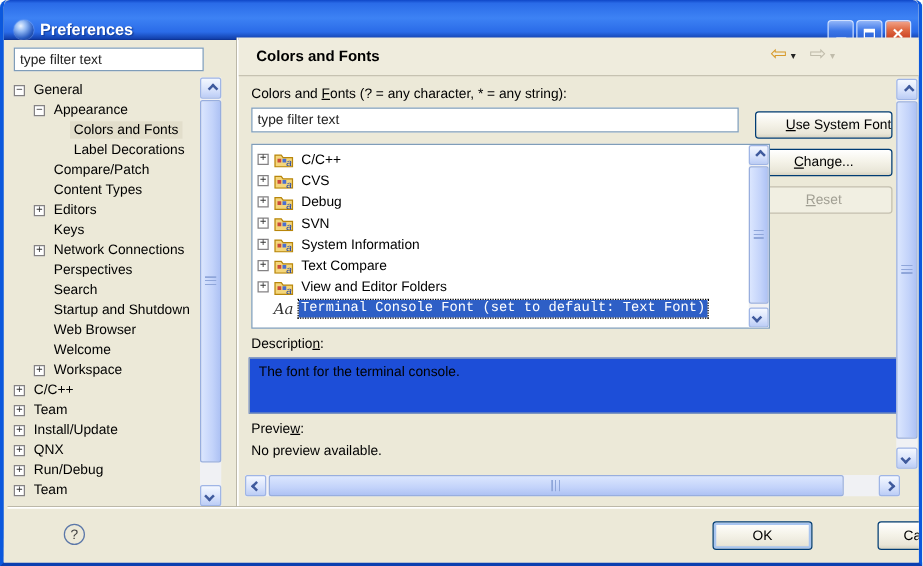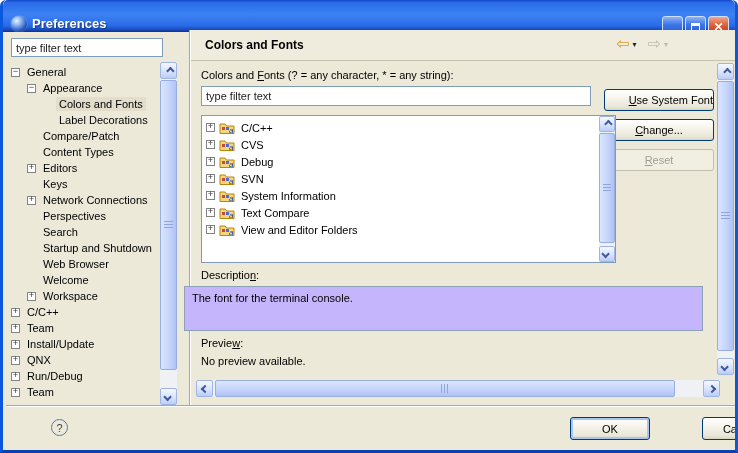--- a/index.html
+++ b/index.html
@@ -80,22 +80,22 @@
   .fontlist { position:absolute; left:198px; top:115px; width:415px; height:148px;
     background:#fff; border:1px solid #7f9db9; overflow:hidden; }
   .frow { height:17px; display:flex; align-items:center; white-space:nowrap; padding-left:4px; }
   .ficon { margin-right:4px; flex:none; display:inline-flex; }
   .aa { font-family:"DejaVu Serif",serif; font-style:italic; font-size:12px; color:#333; margin-right:4px; }
   .flabel { padding:1px 2px; }
   .flabel.sel { background:#2e5fc6; color:#fff; font-family:"Liberation Mono",monospace; font-size:11px;
     outline:1px dotted #000; }
   .fontlist .sbwrap { position:absolute; right:0; top:0; width:16px; height:100%; background:#f0f1f4; }
 
-  .descbox { position:absolute; left:181px; top:286px; width:519px; height:45px;
-    border:1px solid #8ca0b8; background:#c4b5fd; padding:5px 7px; }
+  .descbox { position:absolute; left:196px; top:286px; width:519px; height:45px;
+    border:1px solid #8ca0b8; background:#1d4ed8; padding:5px 7px; }
 
   .hsep { position:absolute; left:3px; top:405px; width:732px; height:2px;
     background:linear-gradient(180deg,#aca899 0 1px,#ffffff 1px 2px); }
   .helpbtn { position:absolute; left:48px; top:419px; width:17px; height:17px; border-radius:50%;
     border:1px solid #5b77a8; color:#444; display:flex; align-items:center; justify-content:center;
     font-size:11px; background:transparent; }
 </style>
 </head>
 <body>
 
@@ -316,20 +316,25 @@
           <span class="ficon">
             <svg width="16" height="12" viewBox="0 0 16 12">
               <path d="M1 2 h5 l1.5 2 H15 v7.5 H1 z" fill="#f4d67c" stroke="#b8860b" stroke-width="1"></path>
               <rect x="3" y="5" width="3" height="3" fill="#cc4a3a"></rect>
               <rect x="7" y="5" width="3" height="3" fill="#4a6fd0"></rect>
               <text x="10" y="11" font-size="8" font-style="italic" fill="#2244aa">a</text>
             </svg>
           </span>
           <span class="flabel">View and Editor Folders</span>
         </div>
+        <div class="frow">
+          <span class="exp-sp"></span>
+          <span class="aa">Aa</span>
+          <span class="flabel sel">Terminal Console Font (set to default: Text Font)</span>
+        </div>
       </div>
     <div class="sbwrap">
       <span class="sbarrow" style="left:0; top:0; width:16px; height:16px;">
           <span class="chev up"></span>
         </span>
       <span class="sbthumb" style="left:0; top:17px; width:16px; height:110px;">
           <span class="grip-v"></span>
         </span>
       <span class="sbarrow" style="left:0; bottom:0; width:16px; height:16px;">
           <span class="chev down"></span>

